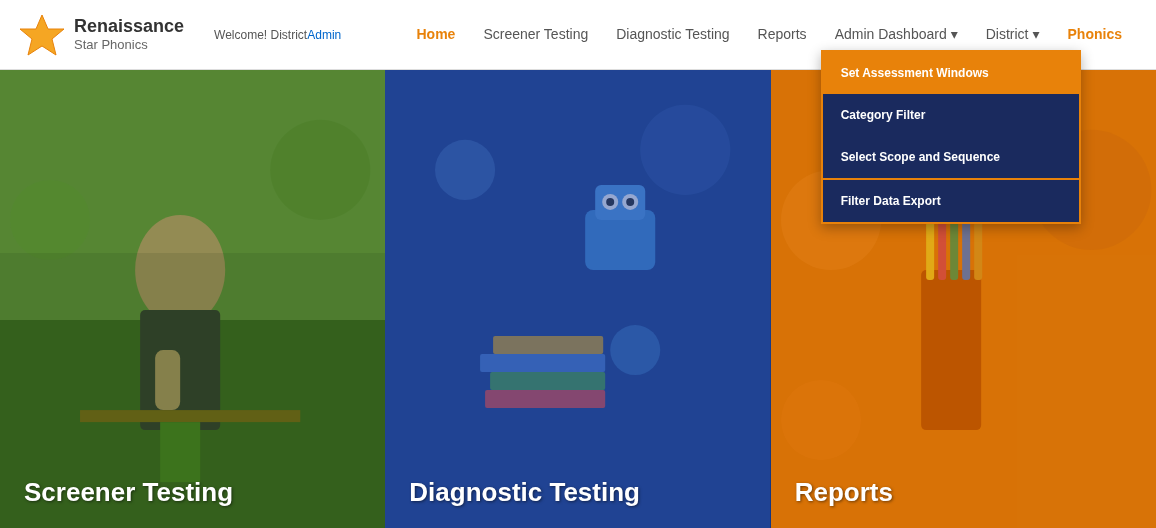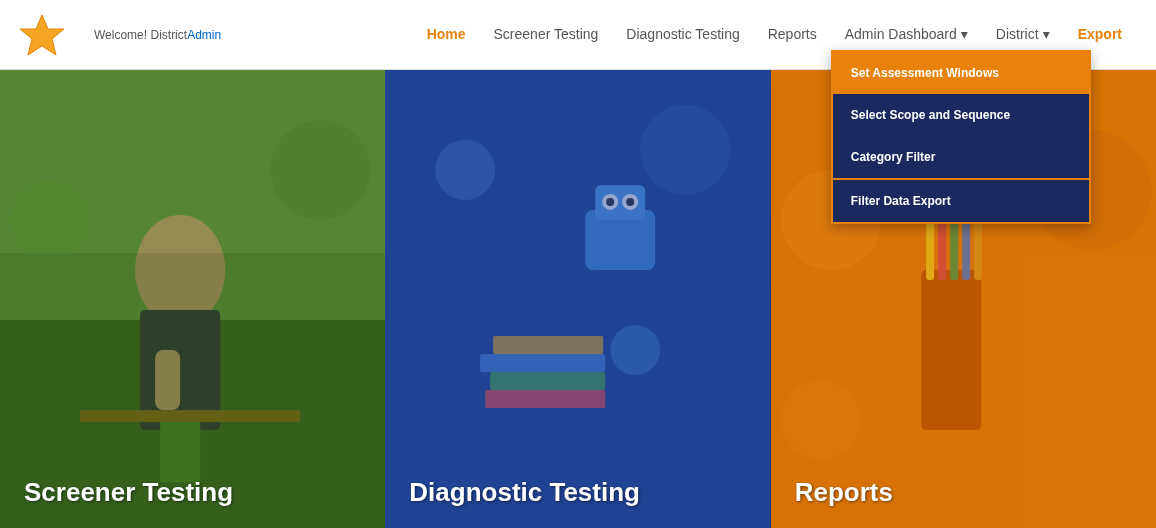--- a/index.html
+++ b/index.html
@@ -202,20 +202,24 @@
   </style>
 </head>
 <body>
 
 <div class="header">
   <div class="logo-area">
     <div class="star-icon">
       <svg viewBox="0 0 44 44" xmlns="http://www.w3.org/2000/svg">
         <polygon points="22,2 28,16 44,16 32,26 36,42 22,33 8,42 12,26 0,16 16,16" fill="#f5a623" stroke="#e8820a" stroke-width="1"></polygon>
       </svg>
+    </div>
+    <div class="logo-text">
+      <span class="logo-title">Renaissance</span>
+      <span class="logo-subtitle">Star Phonics</span>
     </div>
   </div>
 
   <div class="welcome-area">
     <span>Welcome! District</span>
     <a>Admin</a>
   </div>
 
   <nav>
     <a class="nav-item active">Home</a>
@@ -227,35 +231,35 @@
     </a>
     <a class="nav-item">Reports</a>
 
     <div class="dropdown-container">
       <a class="nav-item">
         <span>Admin Dashboard</span>
         <span>▾</span>
       </a>
       <div class="dropdown-menu">
         <div class="dropdown-item highlighted">Set Assessment Windows</div>
+        <div class="dropdown-item">Category Filter</div>
         <div class="dropdown-item">Select Scope and Sequence</div>
-        <div class="dropdown-item">Category Filter</div>
         <div class="dropdown-divider"></div>
         <div class="dropdown-item">Filter Data Export</div>
       </div>
     </div>
 
     <div class="dropdown-container">
       <a class="nav-item">
         <span>District</span>
         <span>▾</span>
       </a>
     </div>
 
-    <a class="nav-item logout">Export</a>
+    <a class="nav-item logout">Phonics</a>
   </nav>
 </div>
 
 <div class="main-content">
 
   <div class="card card-screener">
     <div class="card-bg">
 
       <svg style="position:absolute;inset:0;width:100%;height:100%" viewBox="0 0 385 458" xmlns="http://www.w3.org/2000/svg" preserveAspectRatio="xMidYMid slice">
         <rect width="385" height="458" fill="#6a9940"></rect>

